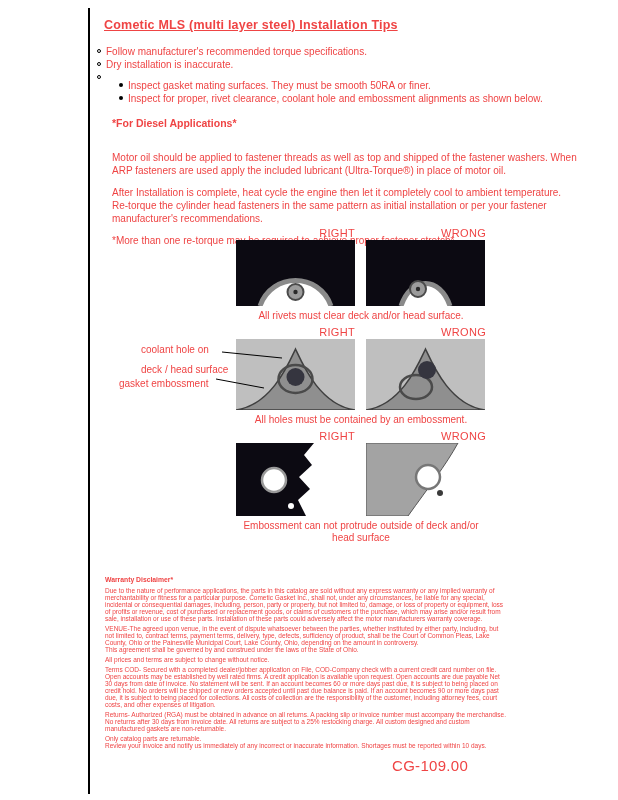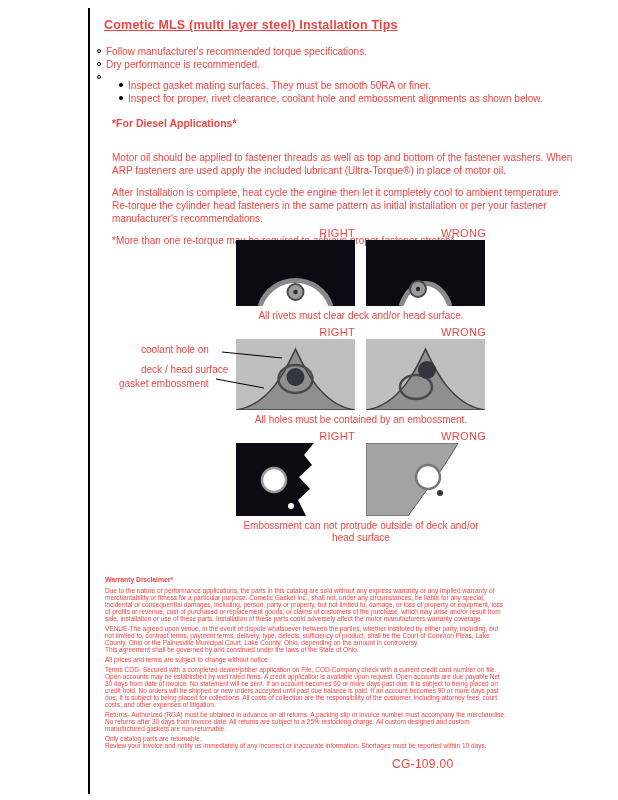--- a/index.html
+++ b/index.html
@@ -26,56 +26,56 @@
   .diag-imgs svg { display:block; }
   .diag-caption { font-size:10px; line-height:12px; margin:4px 0 4px 0;text-align:center; }
   .annotation { position:absolute; font-size:10px; line-height:20px; }
   .ann-1 { left:141px; top:340px; width:96px; }
   .ann-2 { left:119px; top:374px; width:100px; }
   .preline { white-space:pre-line; }
   .leader-svg { position:absolute; left:212px; top:346px; }
   .warranty { position:absolute; left:105px; top:576px; width:403px; font-size:6.5px; line-height:7px; }
   .warranty-heading { font-weight:bold; font-size:6.8px; margin-bottom:4px; }
   .warranty p { margin-bottom:3px; }
-  .footer-code { position:absolute; left:392px; top:757px; font-size:12px; letter-spacing:.3px; }
+  .footer-code { position:absolute; left:392px; top:757px; font-size:15px; letter-spacing:.3px; }
 </style>
 </head>
 <body>
 
 <div class="page">
 
   <div class="left-rule"></div>
 
   <h1 class="title">Cometic MLS (multi layer steel) Installation Tips</h1>
 
   <div class="tips">
     <div class="tip-row">
       <span class="marker-circle"></span>
       <span>Follow manufacturer's recommended torque specifications.</span>
     </div>
     <div class="tip-row">
       <span class="marker-circle"></span>
-      <span>Dry performance is recommended.</span>
+      <span>Dry installation is inaccurate.</span>
     </div>
     <div class="tip-row">
       <span class="marker-circle"></span>
     </div>
     <div class="tip-row tip-sub">
       <span class="marker-dot"></span>
       <span>Inspect gasket mating surfaces.  They must be smooth 50RA or finer.</span>
     </div>
     <div class="tip-row tip-sub">
       <span class="marker-dot"></span>
       <span>Inspect for proper, rivet clearance, coolant hole and embossment alignments as shown below.</span>
     </div>
   </div>
 
   <div class="diesel">
     <div class="diesel-heading">*For Diesel Applications*</div>
-    <p>Motor oil should be applied to fastener threads as well as top and bottom of the fastener washers. When ARP fasteners are used apply the included lubricant (Ultra-Torque®) in place of motor oil.</p>
+    <p>Motor oil should be applied to fastener threads as well as top and shipped of the fastener washers. When ARP fasteners are used apply the included lubricant (Ultra-Torque®) in place of motor oil.</p>
     <p>After Installation is complete, heat cycle the engine then let it completely cool to ambient temperature. Re-torque the cylinder head fasteners in the same pattern as initial installation or per your fastener manufacturer's recommendations.</p>
     <p>*More than one re-torque may be required to achieve proper fastener stretch*</p>
   </div>
 
   <div class="diagrams">
 
     <div class="diag-row">
       <div class="diag-labels">
         <span>RIGHT</span>
         <span>WRONG</span>

